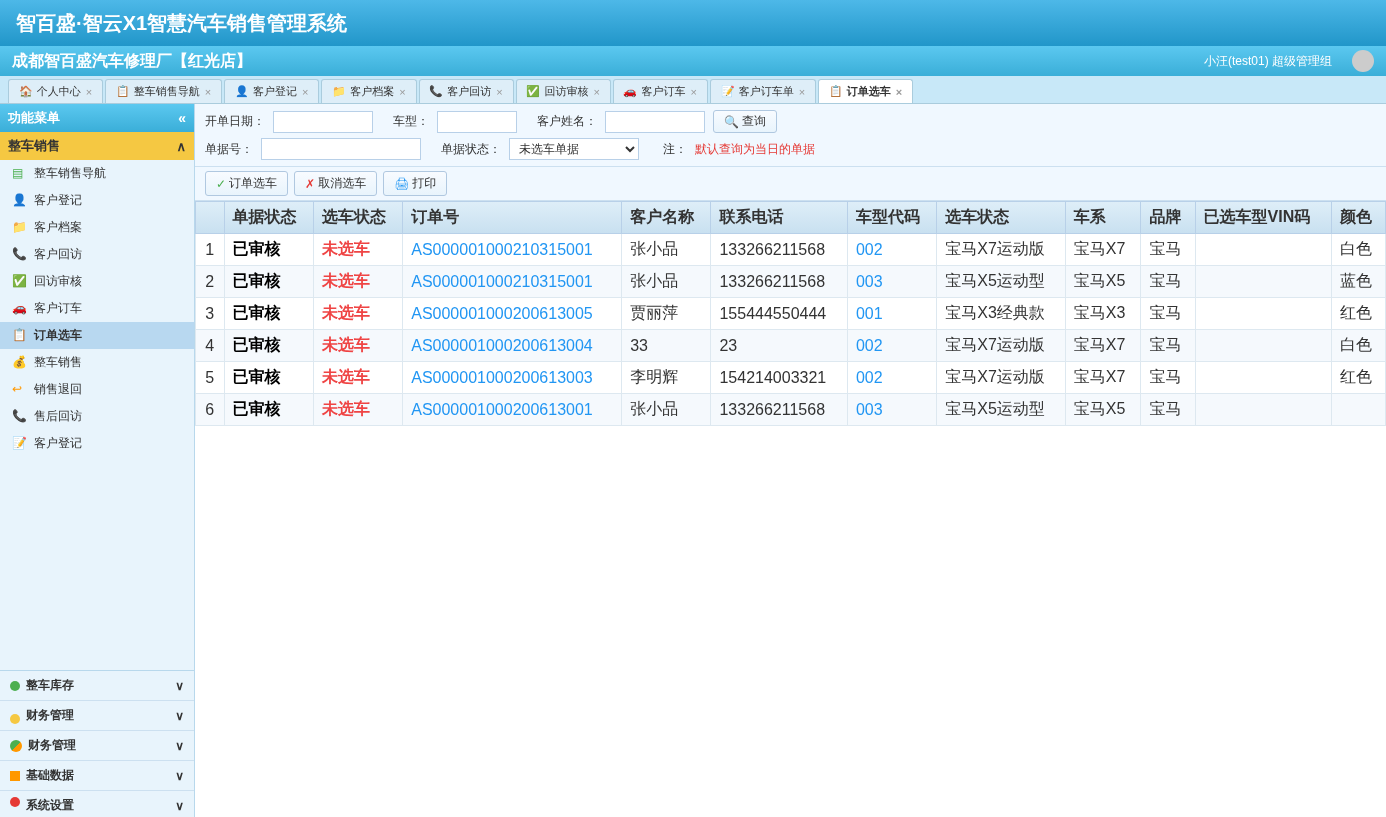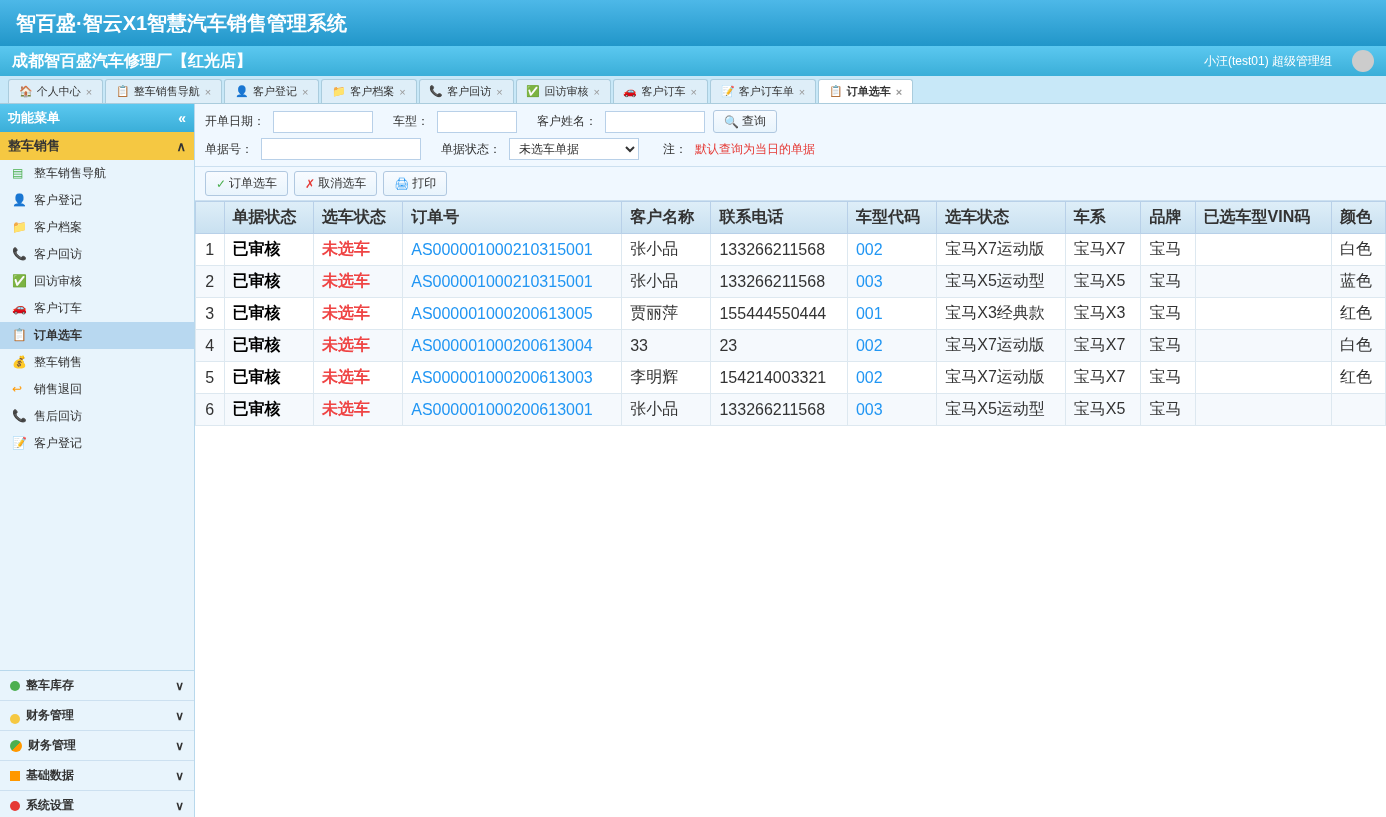--- a/index.html
+++ b/index.html
@@ -449,21 +449,21 @@
         <span>∨</span>
       </div>
       <div class="sidebar-bottom-item">
         <span style="display:flex;align-items:center;font-family:Liberation Serif, serif;">
           <span class="dot-orange"></span>
           <span>基础数据</span>
         </span>
         <span>∨</span>
       </div>
       <div class="sidebar-bottom-item">
-        <span style="display:flex;align-items:center;">
+        <span style="display:flex;">
           <span class="dot-red"></span>
           <span>系统设置</span>
         </span>
         <span>∨</span>
       </div>
     </div>
   </div>
 
   <div class="content-area">
 

